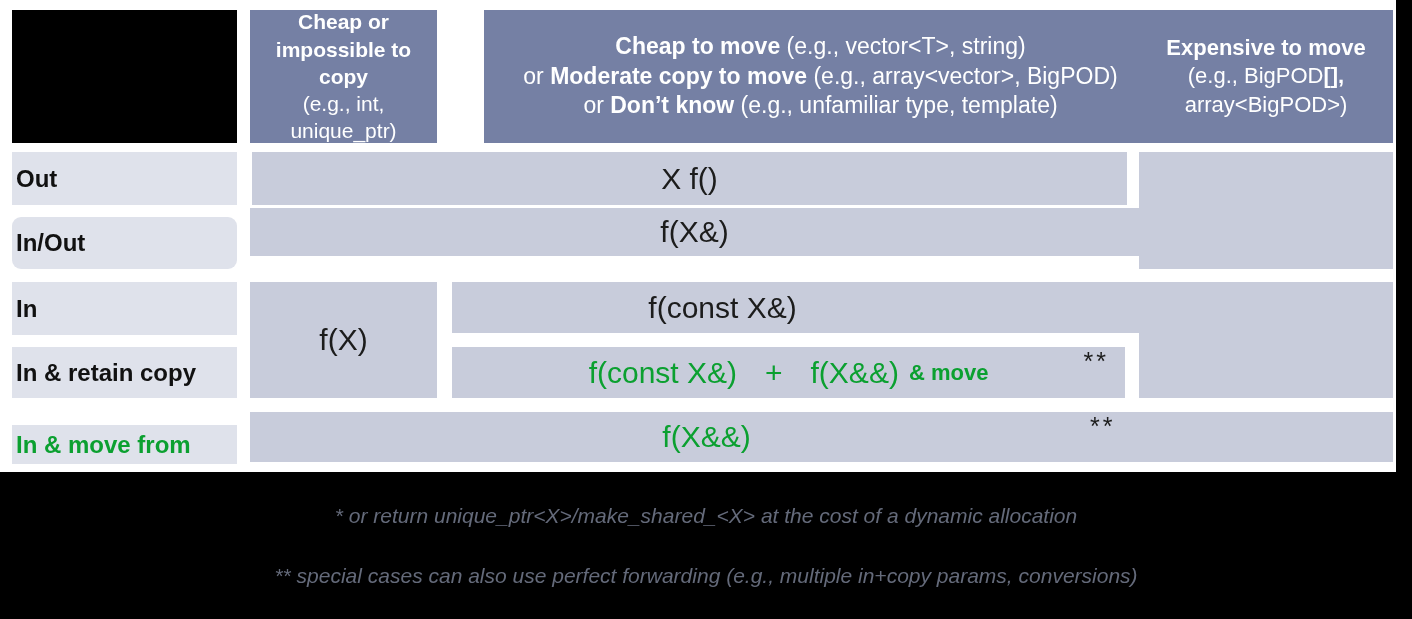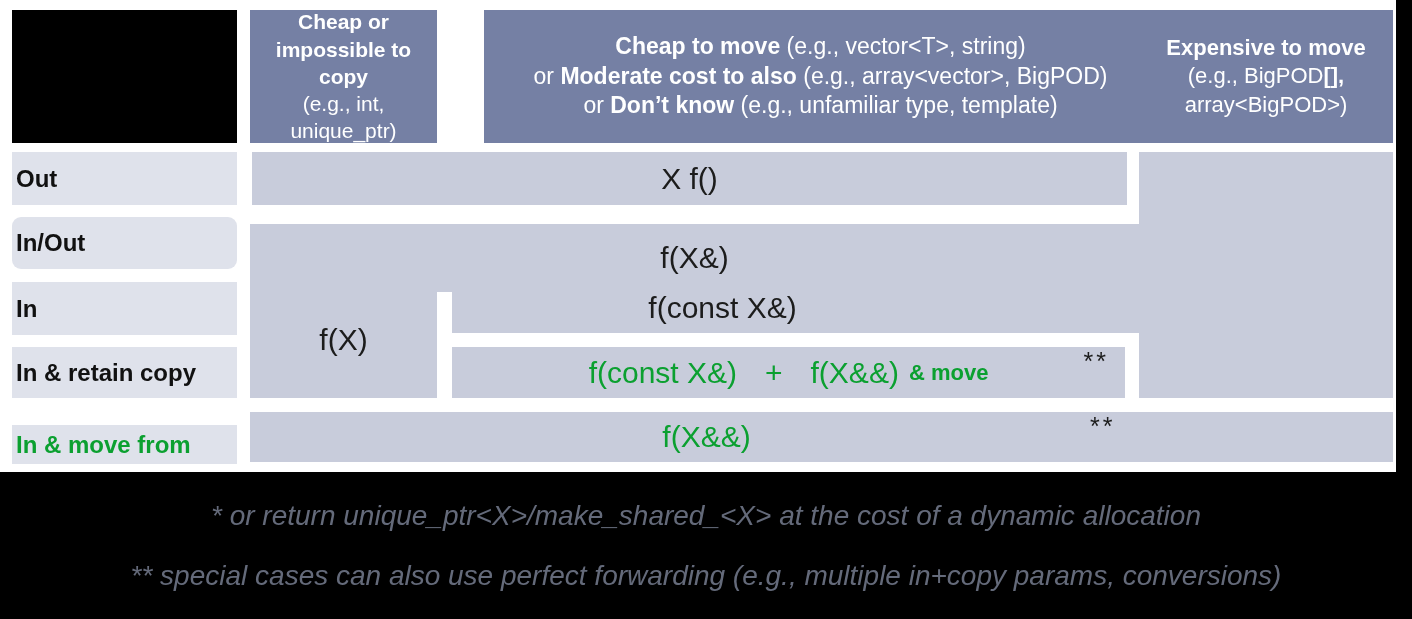--- a/index.html
+++ b/index.html
@@ -17,40 +17,40 @@
   
   .labelcell{background:#dfe2eb;color:#111111;font-weight:700;font-size:24px;
              display:flex;align-items:center;padding-left:4px;}
   .green{color:#0ba030;}
   .note{position:absolute;font-size:25px;color:#1c1c1c;letter-spacing:3px;top:0px;}
   .suffix{font-size:22px;font-weight:700;margin-left:10px;}
   .plus{margin:0 28px;}
   
   .footer{background:#000000;display:flex;flex-direction:column;justify-content:center;
           align-items:center;gap:30px;}
-  .fn{color:#646a7a;font-style:italic;font-size:28px;line-height:30px;text-align:center;}
+  .fn{color:#646a7a;font-style:italic;font-size:21px;line-height:30px;text-align:center;}
   .blackbox{background:#000000;}
 </style>
 </head>
 <body>
 
 <div class="stage">
 
   <div class="abs blackbox" style="left:1396px;top:0;width:16px;height:619px;"></div>
 
   <div class="abs blackbox" style="left:12px;top:10px;width:225px;height:133px;"></div>
 
   <div class="abs hdr" style="left:250px;top:10px;width:187px;height:133px;font-size:21px;padding:0 8px;">
       <span class="b">Cheap or impossible to copy</span>
       <span> (e.g., int, unique_ptr)</span>
     </div>
 
   <div class="abs hdr" style="left:452px;top:10px;width:673px;height:133px;font-size:23px;margin-left:32px;">
     <div><span class="b">Cheap to move</span><span> (e.g., vector&lt;T&gt;, string)</span></div>
-    <div><span>or </span><span class="b">Moderate cost to also</span><span> (e.g., array&lt;vector&gt;, BigPOD)</span></div>
+    <div><span>or </span><span class="b">Moderate copy to move</span><span> (e.g., array&lt;vector&gt;, BigPOD)</span></div>
     <div><span>or </span><span class="b">Don’t know</span><span> (e.g., unfamiliar type, template)</span></div>
   </div>
 
   <div class="abs hdr" style="left:1139px;top:10px;width:254px;height:133px;font-size:22px;">
     <div><span class="b">Expensive to move</span></div>
     <div><span>(e.g., BigPOD</span><span class="b">[],</span></div>
     <div><span>array&lt;BigPOD&gt;)</span></div>
   </div>
 
   <div class="abs labelcell" style="left:12px;top:152px;width:225px;height:53px;">Out</div>
@@ -58,21 +58,21 @@
   <div class="abs labelcell" style="left:12px;top:282px;width:225px;height:53px;">In</div>
   <div class="abs labelcell" style="left:12px;top:347px;width:225px;height:51px;">In &amp; retain copy</div>
   <div class="abs labelcell green" style="left:12px;top:412px;width:225px;height:39px;margin-top:13px;">In &amp; move from</div>
 
   <div class="abs fill" style="left:1139px;top:152px;width:254px;height:117px;"></div>
 
   <div class="abs fill" style="left:1139px;top:282px;width:254px;height:116px;"></div>
 
   <div class="abs bodycell" style="left:252px;top:152px;width:875px;height:53px;">X f()</div>
 
-  <div class="abs bodycell" style="left:250px;top:224px;width:1143px;height:68px;padding-right:254px;">f(X&amp;)</div>
+  <div class="abs bodycell" style="left:250px;top:208px;width:1143px;height:48px;padding-right:254px;">f(X&amp;)</div>
 
   <div class="abs bodycell" style="left:250px;top:282px;width:187px;height:116px;">f(X)</div>
 
   <div class="abs bodycell" style="left:452px;top:282px;width:941px;height:51px;padding-right:400px;">f(const X&amp;)</div>
 
   <div class="abs bodycell" style="left:452px;top:347px;width:673px;height:51px;">
     <span class="green">f(const X&amp;)</span>
     <span class="green plus">+</span>
     <span class="green">f(X&amp;&amp;)</span>
     <span class="green suffix">&amp; move</span>

